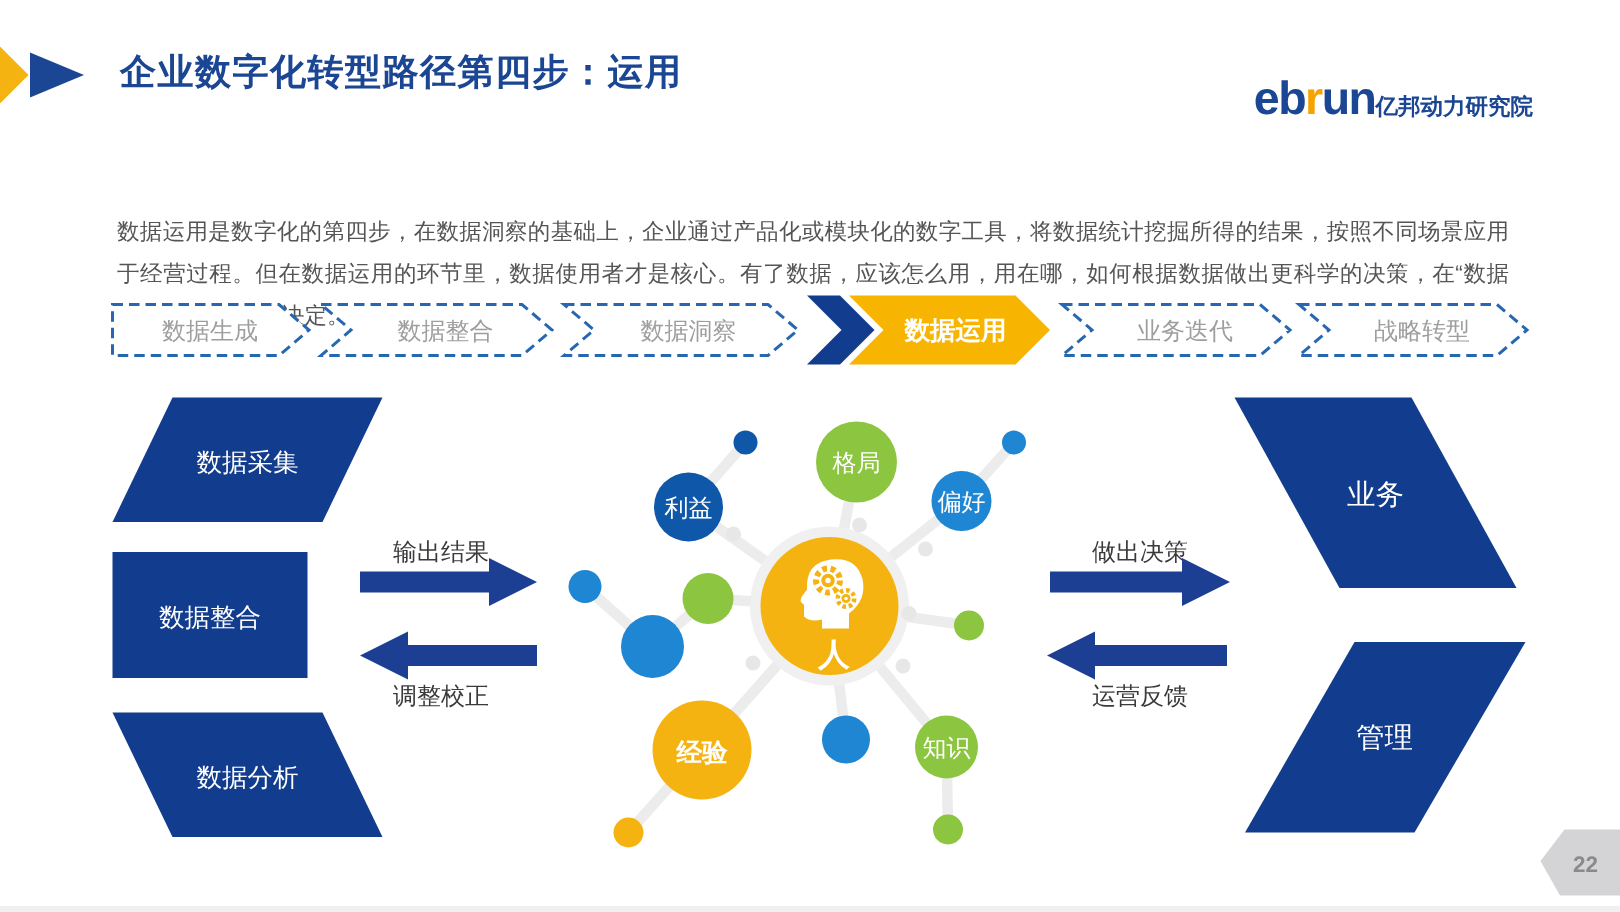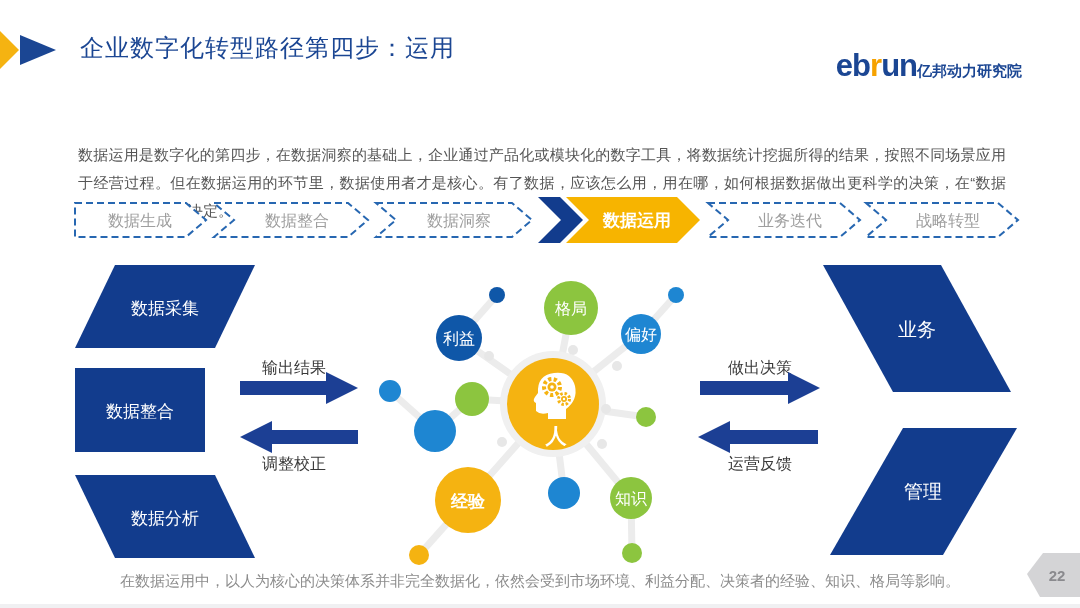--- a/index.html
+++ b/index.html
@@ -1,21 +1,21 @@
 <!DOCTYPE html>
 <html><head>
 <meta charset="utf-8">
 <style>
   html,body{margin:0;padding:0;background:#fff;}
   #slide{
     position:relative;width:1080px;height:608px;background:#ffffff;overflow:hidden;
     font-family:"Liberation Sans","DejaVu Sans",sans-serif;
   }
   .page-title{
-    position:absolute;left:80px;top:32px;font-size:24px;font-weight:normal;
+    position:absolute;left:80px;top:32px;font-size:24px;font-weight:bold;
     color:#1B4693;letter-spacing:1px;white-space:nowrap;
   }
   .logo{position:absolute;right:58px;top:34px;display:flex;align-items:baseline;}
   .logo-en{font-size:31px;font-weight:bold;color:#1B4693;letter-spacing:-1px;line-height:1;margin-top:16px;}
   .logo-r{color:#F6A200;}
   .logo-cn{font-size:15px;font-weight:bold;color:#1B4693;margin-left:0;}
   .intro{
     position:absolute;left:78px;top:98px;width:928px;font-size:15px;line-height:28px;
     color:#555555;text-align:justify;margin-top:43px;
   }
@@ -180,15 +180,14 @@
       </g>
       <text x="3" y="39" text-anchor="middle" fill="#ffffff" font-size="21" font-weight="bold">人</text>
     </g>
 
     <g>
       <polygon points="1043,553 1080,553 1080,597 1040,597 1027,574" fill="#D4D4D6"></polygon>
       <text class="page-num" x="1057" y="581" text-anchor="middle">22</text>
     </g>
   </svg>
 
-  <div class="footnote">在数据运用中，以人为核心的决策体系并非完全数据化，依然会受到市场环境、利益分配、决策者的经验、知识、格局等影响。</div>
   <div class="bottom-edge"></div>
 </div>
 
 </body></html>

